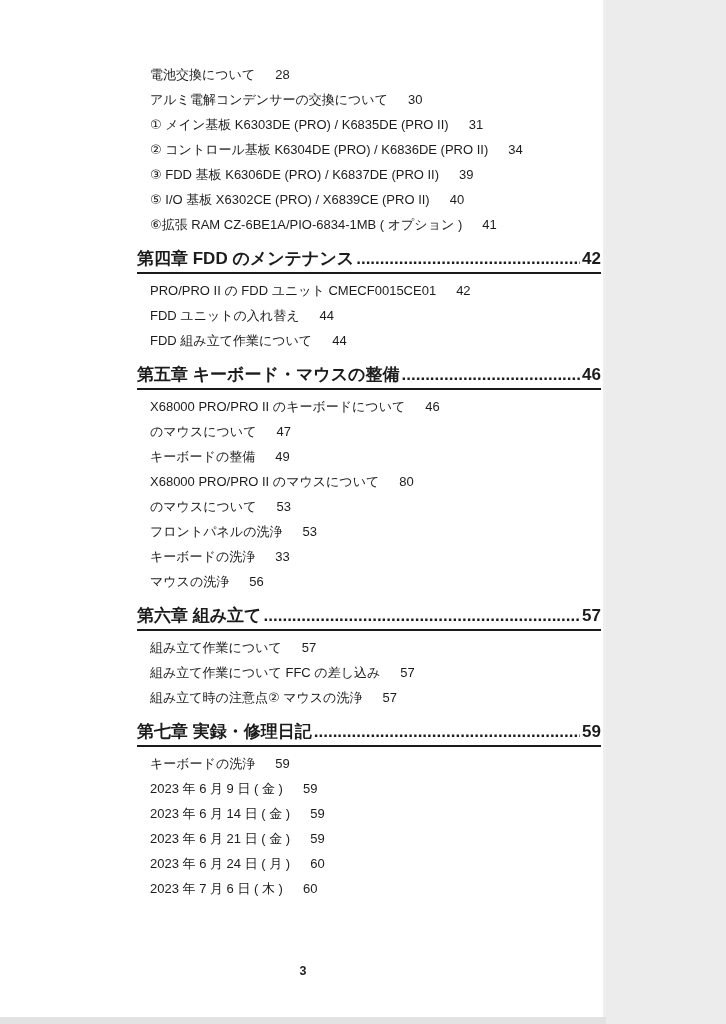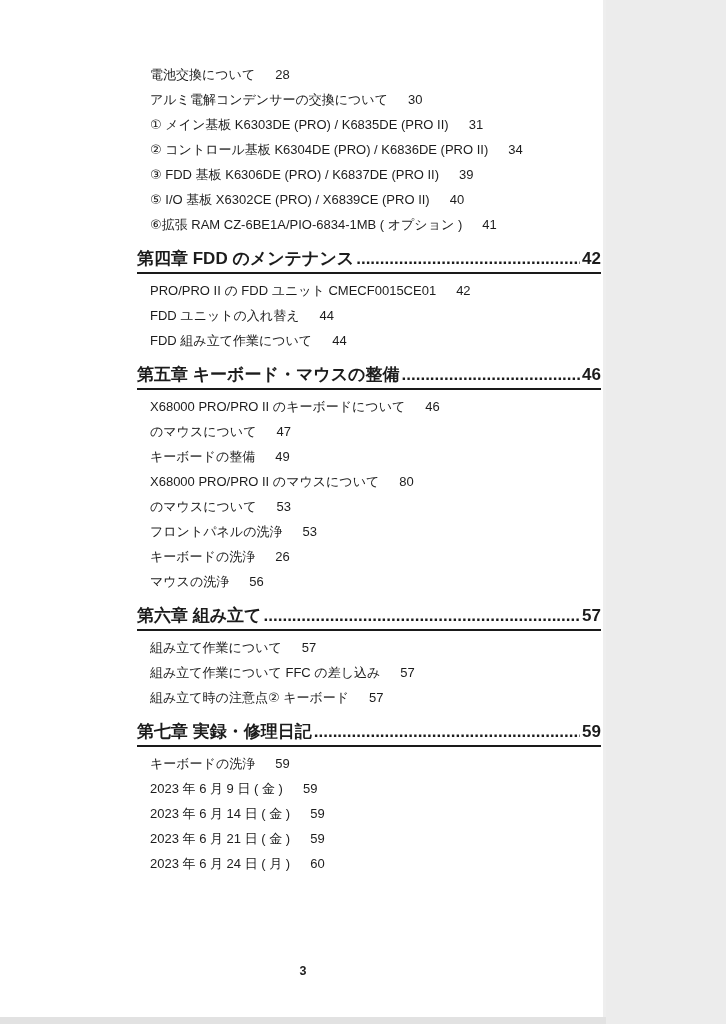--- a/index.html
+++ b/index.html
@@ -99,39 +99,40 @@
       <span class="dots"></span>
       <span class="chapter-page">46</span>
     </div>
     <div class="item"><span class="lbl">X68000 PRO/PRO II のキーボードについて</span><span class="pg">46</span></div>
     <div class="item"><span class="lbl">のマウスについて</span><span class="pg">47</span></div>
     <div class="item"><span class="lbl">キーボードの整備</span><span class="pg">49</span></div>
     <div class="item"><span class="lbl">X68000 PRO/PRO II のマウスについて</span><span class="pg">80</span></div>
 
     <div class="item"><span class="lbl">のマウスについて</span><span class="pg">53</span></div>
     <div class="item"><span class="lbl">フロントパネルの洗浄</span><span class="pg">53</span></div>
-    <div class="item"><span class="lbl">キーボードの洗浄</span><span class="pg">26</span></div>
+    <div class="item"><span class="lbl">キーボードの洗浄</span><span class="pg">33</span></div>
     <div class="item"><span class="lbl">マウスの洗浄</span><span class="pg">56</span></div>
 
     <div class="chapter">
       <span class="chapter-title">第六章 組み立て</span>
       <span class="dots"></span>
       <span class="chapter-page">57</span>
     </div>
     <div class="item"><span class="lbl">組み立て作業について</span><span class="pg">57</span></div>
     <div class="item"><span class="lbl">組み立て作業について FFC の差し込み</span><span class="pg">57</span></div>
-    <div class="item"><span class="lbl">組み立て時の注意点② キーボード</span><span class="pg">57</span></div>
+    <div class="item"><span class="lbl">組み立て時の注意点② マウスの洗浄</span><span class="pg">57</span></div>
 
     <div class="chapter">
       <span class="chapter-title">第七章 実録・修理日記</span>
       <span class="dots"></span>
       <span class="chapter-page">59</span>
     </div>
     <div class="item"><span class="lbl">キーボードの洗浄</span><span class="pg">59</span></div>
     <div class="item"><span class="lbl">2023 年 6 月 9 日 ( 金 )</span><span class="pg">59</span></div>
     <div class="item"><span class="lbl">2023 年 6 月 14 日 ( 金 )</span><span class="pg">59</span></div>
     <div class="item"><span class="lbl">2023 年 6 月 21 日 ( 金 )</span><span class="pg">59</span></div>
     <div class="item"><span class="lbl">2023 年 6 月 24 日 ( 月 )</span><span class="pg">60</span></div>
+    <div class="item"><span class="lbl">2023 年 7 月 6 日 ( 木 )</span><span class="pg">60</span></div>
 
   </div>
 
   <div class="folio">3</div>
 </div>
 
 </body></html>

